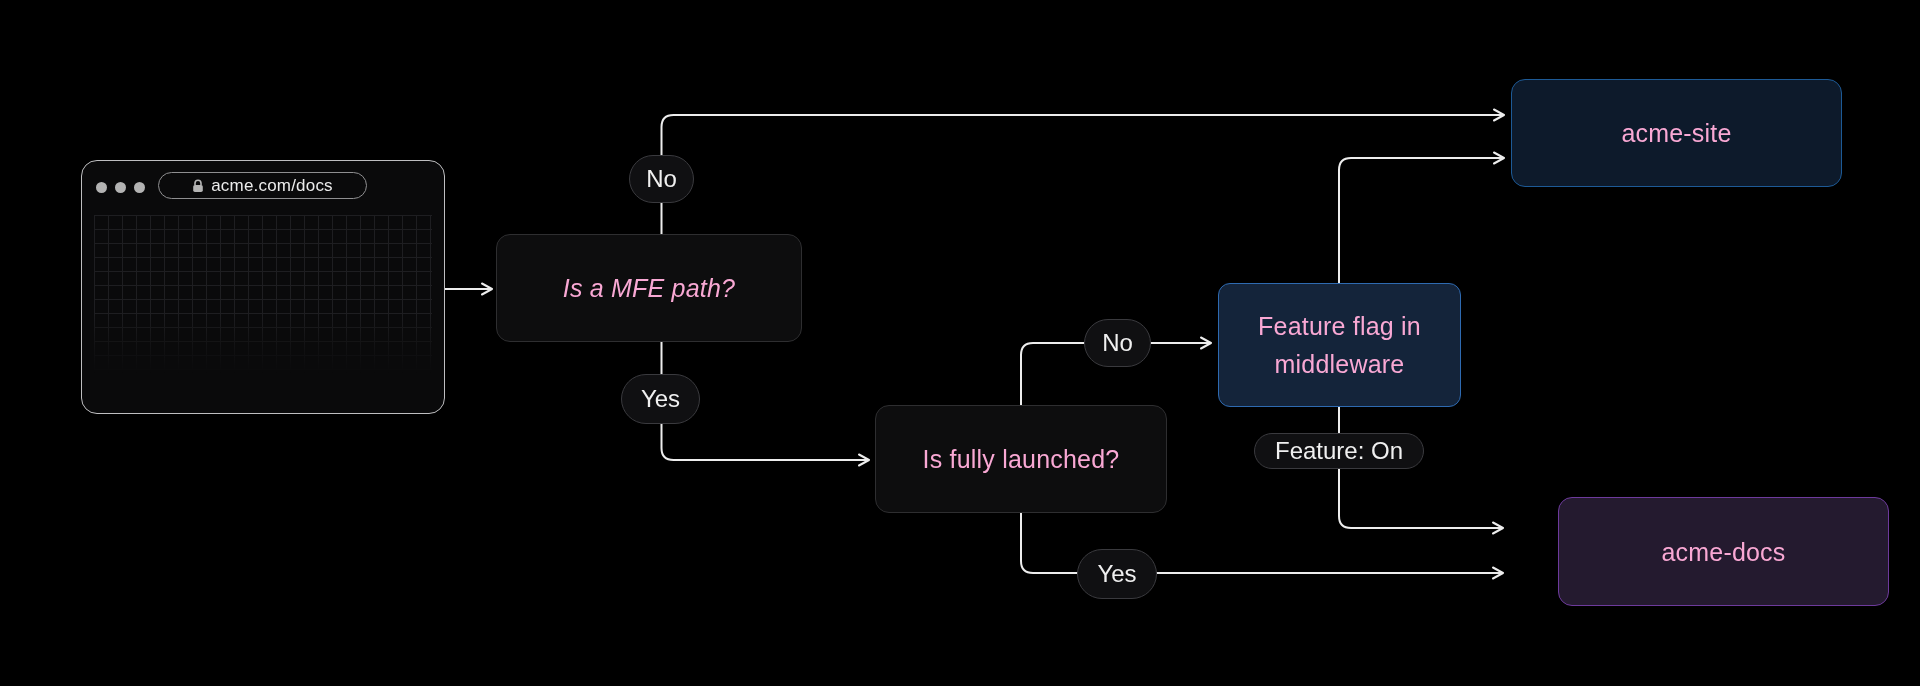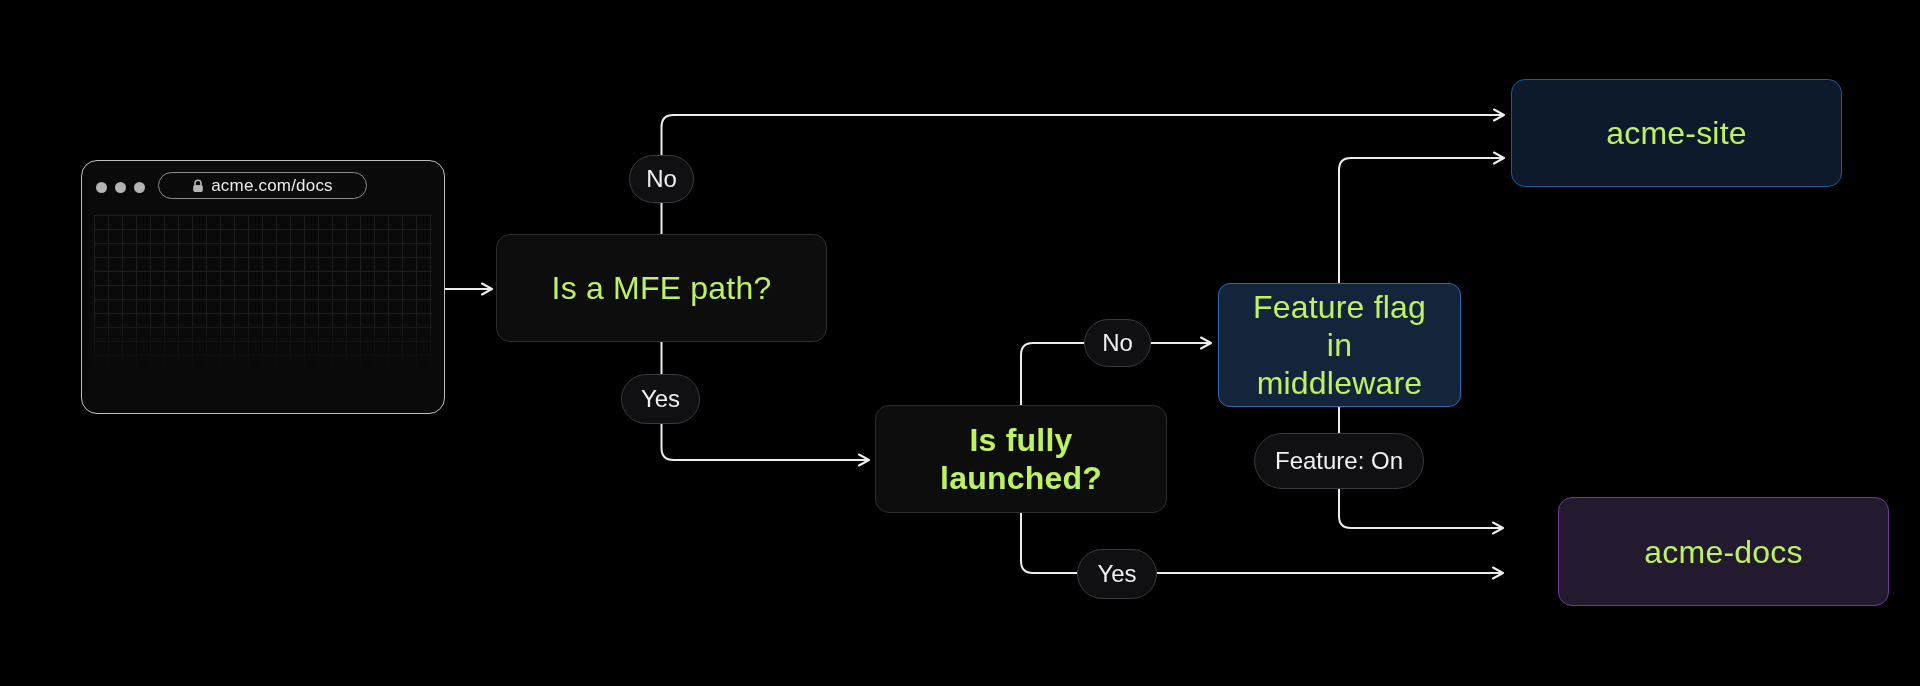--- a/index.html
+++ b/index.html
@@ -8,21 +8,21 @@
     background:var(--c-background,#000);
     font-family:"Liberation Sans",sans-serif;
     -webkit-font-smoothing:antialiased;
   }
   
   .connectors{position:absolute;left:0;top:0;width:1920px;height:686px;}
   .conn{fill:none;stroke:var(--c-connector,#ededed);stroke-width:2;}
   
   .node{
     position:absolute;display:flex;align-items:center;justify-content:center;
-    text-align:center;color:#bef264;font-size:32px;line-height:38px;
+    text-align:center;color:#f9a8d4;font-size:25px;line-height:38px;
     border-radius:14px;box-sizing:border-box;padding:0 22px;letter-spacing:.2px;
   }
   .node.plain{background:var(--c-node-bg,#0d0d0e);border:1px solid var(--c-node-border,#2e2e30);}
   .node.feature{background:var(--c-feature-bg,#14243a);border:1.5px solid var(--c-feature-border,#2e6ab1);border-radius:12px;}
   .node.site{background:var(--c-site-bg,#0d1a2b);border:1.5px solid var(--c-site-border,#1d5a96);}
   .node.docs{background:var(--c-docs-bg,#241a2f);border:1.5px solid var(--c-docs-border,#6d3a9c);margin-left:48px;}
   
   .badge{
     position:absolute;display:flex;align-items:center;justify-content:center;
     background:var(--c-badge-bg,#101012);border:1.5px solid var(--c-badge-border,#3a3a3e);
@@ -81,39 +81,39 @@
     <div class="url-bar">
       <svg width="12" height="14" viewBox="0 0 12 14">
         <path d="M3,6.2 V4.3 a3,3 0 0 1 6,0 V6.2" fill="none" stroke="#b5b5b5" stroke-width="1.6"></path>
         <rect x="1.2" y="6" width="9.6" height="7" rx="1.7" fill="#b5b5b5"></rect>
       </svg>
       <span>acme.com/docs</span>
     </div>
     <div class="browser-grid"></div>
   </div>
 
-  <div class="node plain" style="left:496px;top:234px;width:331px;height:108px;">
+  <div class="node plain" style="left:496px;top:234px;width:306px;height:108px;font-style:italic;">
     <span>Is a MFE path?</span>
   </div>
 
-  <div class="node plain" style="left:875px;top:405px;width:292px;height:108px;font-weight:bold;">
+  <div class="node plain" style="left:875px;top:405px;width:292px;height:108px;">
     <span>Is fully launched?</span>
   </div>
 
   <div class="node feature" style="left:1218px;top:283px;width:243px;height:124px;">
     <span>Feature flag in middleware</span>
   </div>
 
   <div class="node site" style="left:1511px;top:79px;width:331px;height:108px;">
     <span>acme-site</span>
   </div>
 
   <div class="node docs" style="left:1510px;top:497px;width:331px;height:109px;">
     <span>acme-docs</span>
   </div>
 
   <div class="badge" style="left:629px;top:155px;width:65px;height:48px;">No</div>
   <div class="badge" style="left:621px;top:374px;width:79px;height:50px;">Yes</div>
   <div class="badge" style="left:1084px;top:319px;width:67px;height:48px;">No</div>
   <div class="badge" style="left:1077px;top:549px;width:80px;height:50px;">Yes</div>
-  <div class="badge" style="left:1254px;top:433px;width:170px;height:56px;">Feature: On</div>
+  <div class="badge" style="left:1254px;top:433px;width:170px;height:36px;">Feature: On</div>
 
 </div>
 
 </body></html>

